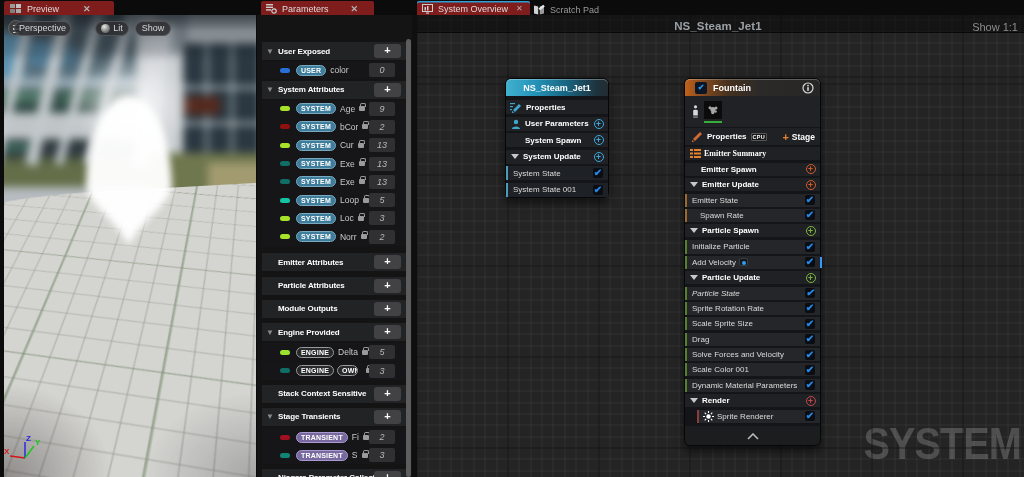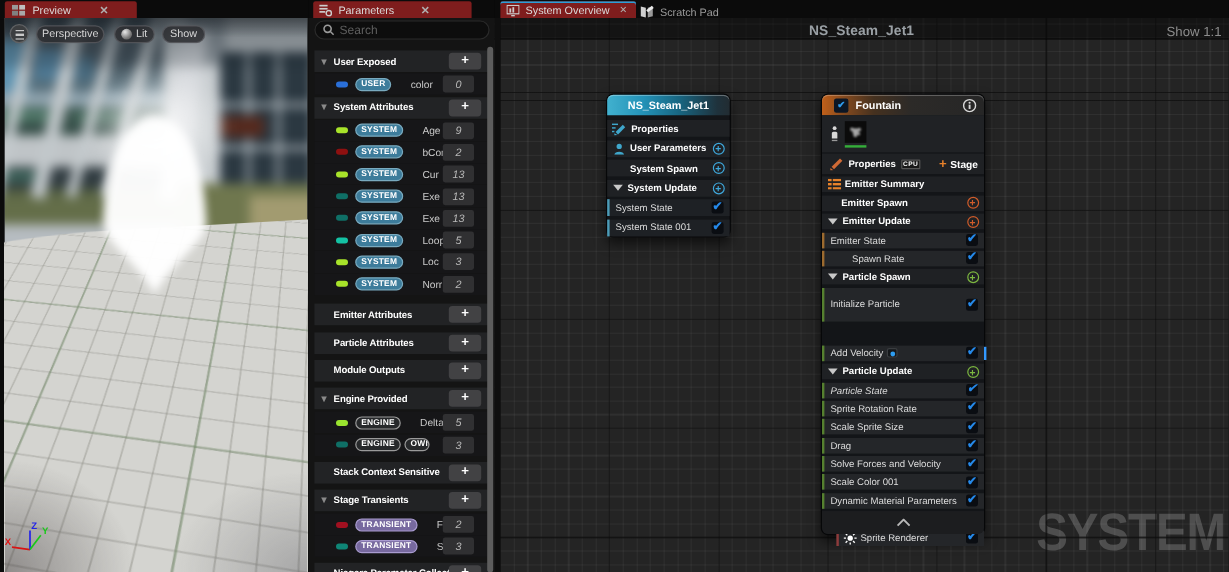--- a/index.html
+++ b/index.html
@@ -35,21 +35,21 @@
 #params{position:absolute;left:257px;top:15px;width:155px;height:462px;background:#141414}
 .hdr{position:absolute;left:5px;width:145px;height:18px;background:#222325;display:flex;align-items:center;color:#fff;font-size:8px;font-weight:700;white-space:nowrap;letter-spacing:-.1px}
 .hdr .cap{width:16px;text-align:center;color:#8a8a8a;font-size:8px}
 .plus{position:absolute;right:6px;top:2px;width:27px;height:14px;background:#424244;border-radius:3px;color:#fff;font-weight:700;font-size:11px;line-height:13px;text-align:center}
 .prow{position:absolute;left:5px;width:145px;height:18.3px;display:flex;align-items:center;font-size:8.5px;color:#c9c9c9;background:#161618}
 .dot{width:10px;height:5px;border-radius:3px;margin-left:18px;flex:0 0 auto}
 .tag{height:11px;border-radius:6px;color:#fff;font-size:7px;font-weight:700;display:flex;align-items:center;padding:0 4px;margin-left:6px;flex:0 0 auto;letter-spacing:.2px}
 .tag.sys{background:#3d7c9b;border:1px solid #79aabf}
 .tag.eng{background:#27292b;border:1px solid #9a9a9a}
 .tag.tra{background:#77699f;border:1px solid #a99bd0}
-.pname{margin-left:16px;white-space:nowrap;overflow:hidden}
+.pname{margin-left:4px;white-space:nowrap;overflow:hidden}
 .vbox{position:absolute;right:12px;width:26px;height:14px;background:#303032;border-radius:2px;color:#b9b9b9;font-style:italic;font-size:9px;text-align:center;line-height:14px}
 .lock{width:6px;height:5px;background:#9a9a9a;border-radius:1px;position:relative;margin-left:4px;flex:0 0 auto}
 .lock:before{content:"";position:absolute;left:1px;top:-3px;width:4px;height:3px;border:1px solid #9a9a9a;border-bottom:none;border-radius:2px 2px 0 0}
 
 
 #graph{position:absolute;left:412px;top:15px;width:612px;height:462px;background:#242424;overflow:hidden}
 #wm{position:absolute;right:3px;bottom:8px;color:#4e4e4e;font-size:44px;font-weight:700;letter-spacing:-1px;transform:scaleX(.9);transform-origin:right}
 #grid{position:absolute;left:0;top:0;width:612px;height:462px;
 background:
  repeating-linear-gradient(90deg, rgba(10,10,10,.75) 0 1px, rgba(0,0,0,0) 1px 91px),
@@ -144,44 +144,37 @@
     <text x="0" y="31" fill="#e01818" font-size="8" font-weight="bold">X</text>
     <text x="22" y="18" fill="#2222e8" font-size="8" font-weight="bold">Z</text>
     <text x="31" y="22" fill="#18c818" font-size="8" font-weight="bold">Y</text>
   </svg>
 
   <div class="abs" style="left:4px;top:5px;width:16px;height:16px;border-radius:50%;background:#3c3e40;border:1px solid #606264">
     <div style="margin:4px 3.5px 0;height:1.3px;background:#c9c9c9"></div>
     <div style="margin:2px 3.5px 0;height:1.3px;background:#c9c9c9"></div>
     <div style="margin:2px 3.5px 0;height:1.3px;background:#c9c9c9"></div>
   </div>
-  <div class="pill" style="left:26px;top:5.5px;width:57px">Perspective</div>
+  <div class="pill" style="left:10px;top:5.5px;width:57px">Perspective</div>
   <div class="pill" style="left:91px;top:5.5px;width:34px"><span style="display:inline-block;width:9px;height:9px;border-radius:50%;background:radial-gradient(circle at 35% 30%,#e8e8e8,#7a7a7a 60%,#4a4a4a);margin-right:3px"></span>Lit</div>
   <div class="pill" style="left:131px;top:5.5px;width:36px">Show</div>
 </div>
 
 <div class="tabbar" style="left:257px;width:155px"></div>
-<div class="tab" style="left:261px;width:132px;padding-left:5px">
+<div class="tab" style="left:261px;width:113px;padding-left:5px">
   <svg width="11" height="11" viewBox="0 0 11 11">
         <rect x="0" y="1" width="7" height="1.4" fill="#ccc"></rect>
         <rect x="0" y="3.6" width="7" height="1.4" fill="#ccc"></rect>
         <rect x="0" y="6.2" width="5" height="1.4" fill="#ccc"></rect>
         <circle cx="8" cy="8" r="2.2" fill="none" stroke="#ccc" stroke-width="1.2"></circle>
       </svg>
   <span style="margin-left:5px">Parameters</span>
       <span class="x" style="margin-left:22px">✕</span>
 </div>
 <div id="params">
-  <div class="abs" style="left:5px;top:2px;width:146px;height:16px;background:#0d0d0d;border:1px solid #2a2a2a;border-radius:8px;display:flex;align-items:center;color:#5f5f5f;font-size:10px">
-    <svg width="10" height="10" viewBox="0 0 10 10" style="margin:0 4px 0 6px">
-          <circle cx="4" cy="4" r="3" fill="none" stroke="#9a9a9a" stroke-width="1.3"></circle>
-          <line x1="6.3" y1="6.3" x2="9" y2="9" stroke="#9a9a9a" stroke-width="1.3"></line>
-        </svg>
-    Search
-  </div>
   <div id="pbody">
         <div class="hdr" style="top:27px">
           <span class="cap">▼</span>
           <span>User Exposed</span>
           <span class="plus">+</span>
         </div>
         <div class="prow" style="top:46px">
           <span class="dot" style="background:#2a6fd8"></span>
           <span class="tag sys">USER</span>
           <span class="pname">color</span>
@@ -399,34 +392,34 @@
                   <feGaussianBlur stdDeviation=".7"></feGaussianBlur>
                 </filter>
               </defs>
             </svg></div>
  <div style="position:absolute;left:19px;top:24.5px;width:18px;height:2.5px;background:#35ae3a"></div>
 </div>
         <div class="nrow hd" style="height:17px;margin-bottom:2.4px;padding-left:0px;"><svg width="14" height="11" viewBox="0 0 14 11" style="margin:0 3px 0 5px">
             <path d="M3,8 L10,1 L12,3 L5,10 Z" fill="#d06a35"></path>
             <path d="M2,9 L4.5,10.8 L2,11 Z" fill="#d06a35"></path>
           </svg>Properties<span style="margin-left:4px;font-size:5.5px;font-weight:700;color:#fff;background:#191919;border:1px solid #555;border-radius:1px;padding:0 1px;line-height:6px;letter-spacing:.3px">CPU</span><span style="position:absolute;right:31px;color:#e8822a;font-weight:700;font-size:11px">+</span><span style="position:absolute;right:5px;color:#fff;font-size:8.5px">Stage</span></div>
-        <div class="nrow hd" style="height:13px;margin-bottom:2.4px;padding-left:0px;"><svg width="11" height="9" viewBox="0 0 11 9" style="margin:0 3px 0 5px">
+        <div class="nrow hd" style="height:13px;margin-bottom:2.4px;padding-left:0px;font-family:Liberation Serif, serif;"><svg width="11" height="9" viewBox="0 0 11 9" style="margin:0 3px 0 5px">
             <rect x="0" y="0" width="3" height="2" fill="#e8822a"></rect>
             <rect x="4" y="0" width="7" height="2" fill="#e8822a"></rect>
             <rect x="0" y="3.5" width="3" height="2" fill="#e8822a"></rect>
             <rect x="4" y="3.5" width="7" height="2" fill="#e8822a"></rect>
             <rect x="0" y="7" width="3" height="2" fill="#e8822a"></rect>
             <rect x="4" y="7" width="7" height="2" fill="#e8822a"></rect>
           </svg>Emitter Summary</div>
         <div class="nrow hd" style="height:13px;margin-bottom:2.4px;padding-left:16px;">Emitter Spawn<span class="oplus" style="border:1.3px solid #d05c2a;color:#d05c2a">+</span></div>
         <div class="nrow hd" style="height:13px;margin-bottom:2.4px;padding-left:0px;"><span class="tri"></span>Emitter Update<span class="oplus" style="border:1.3px solid #d05c2a;color:#d05c2a">+</span></div>
         <div class="nrow" style="height:13px;margin-bottom:2.4px;padding-left:7px;"><span class="lbar" style="background:#9c6a2e"></span>Emitter State<span class="chk">✔</span></div>
-        <div class="nrow" style="height:13px;margin-bottom:2.4px;padding-left:25px;"><span class="lbar" style="background:#9c6a2e"></span>Spawn Rate<span class="chk">✔</span></div>
+        <div class="nrow" style="height:13px;margin-bottom:2.4px;padding-left:15px;"><span class="lbar" style="background:#9c6a2e"></span>Spawn Rate<span class="chk">✔</span></div>
         <div class="nrow hd" style="height:13px;margin-bottom:2.4px;padding-left:0px;"><span class="tri"></span>Particle Spawn<span class="oplus" style="border:1.3px solid #7cb740;color:#7cb740">+</span></div>
-        <div class="nrow" style="height:28px;margin-bottom:20px;padding-left:7px;"><span class="lbar" style="background:#55802f"></span>Initialize Particle<span class="chk">✔</span></div>
+        <div class="nrow" style="height:14px;margin-bottom:2px;padding-left:7px;"><span class="lbar" style="background:#55802f"></span>Initialize Particle<span class="chk">✔</span></div>
         <div class="nrow" style="height:13px;margin-bottom:2.4px;padding-left:7px;"><span class="lbar" style="background:#55802f"></span>Add Velocity<span class="chk">✔</span><span style="display:inline-block;margin-left:3px;width:9px;height:8px;background:#14171a;border:1px solid #3a3d40;border-radius:2px;position:relative">
             <span style="position:absolute;left:2px;top:1.5px;width:4px;height:4px;border-radius:50%;background:#2e9df0"></span>
           </span><span style="position:absolute;right:-2px;top:1px;width:2.5px;height:11px;background:#3399ff"></span></div>
         <div class="nrow hd" style="height:13px;margin-bottom:2.4px;padding-left:0px;"><span class="tri"></span>Particle Update<span class="oplus" style="border:1.3px solid #7cb740;color:#7cb740">+</span></div>
         <div class="nrow" style="height:13px;margin-bottom:2.4px;padding-left:7px;font-style:italic;"><span class="lbar" style="background:#55802f"></span>Particle State<span class="chk">✔</span></div>
         <div class="nrow" style="height:13px;margin-bottom:2.4px;padding-left:7px;"><span class="lbar" style="background:#55802f"></span>Sprite Rotation Rate<span class="chk">✔</span></div>
         <div class="nrow" style="height:13px;margin-bottom:2.4px;padding-left:7px;"><span class="lbar" style="background:#55802f"></span>Scale Sprite Size<span class="chk">✔</span></div>
         <div class="nrow" style="height:13px;margin-bottom:2.4px;padding-left:7px;"><span class="lbar" style="background:#55802f"></span>Drag<span class="chk">✔</span></div>
         <div class="nrow" style="height:13px;margin-bottom:2.4px;padding-left:7px;"><span class="lbar" style="background:#55802f"></span>Solve Forces and Velocity<span class="chk">✔</span></div>
         <div class="nrow" style="height:13px;margin-bottom:2.4px;padding-left:7px;"><span class="lbar" style="background:#55802f"></span>Scale Color 001<span class="chk">✔</span></div>

